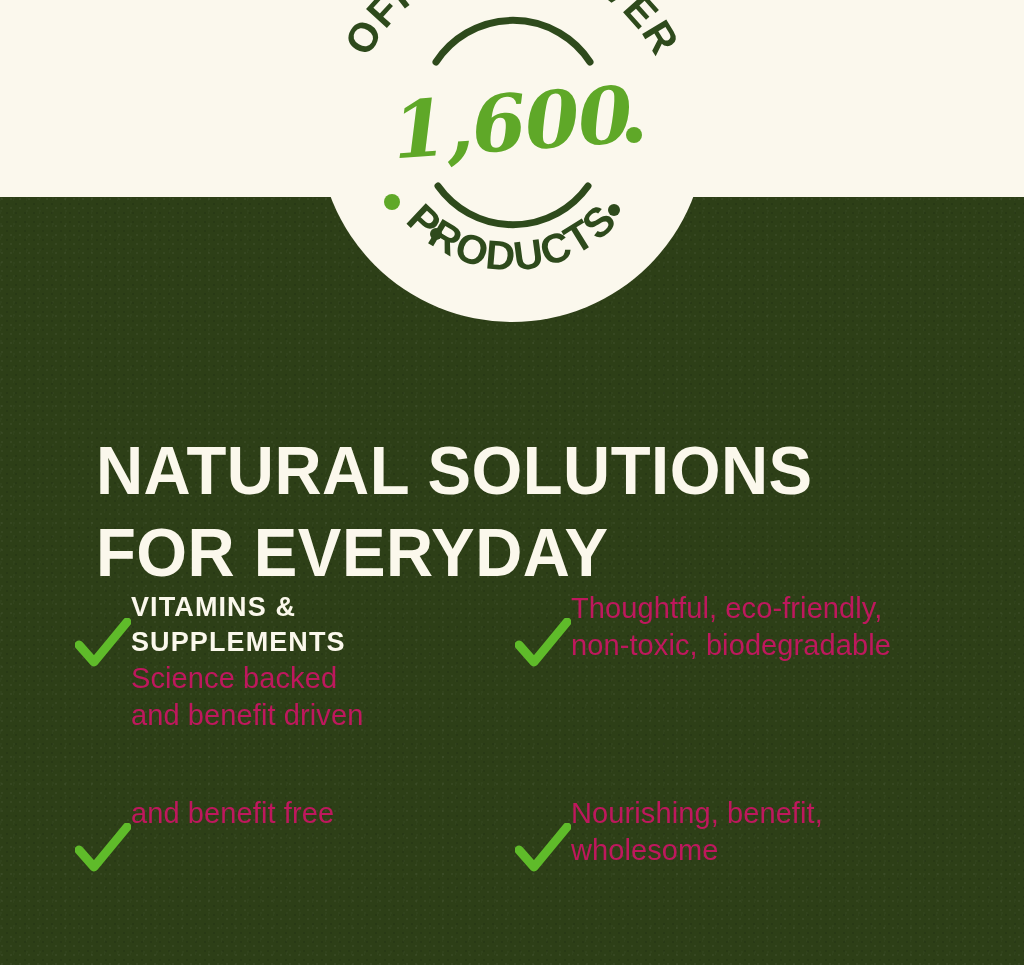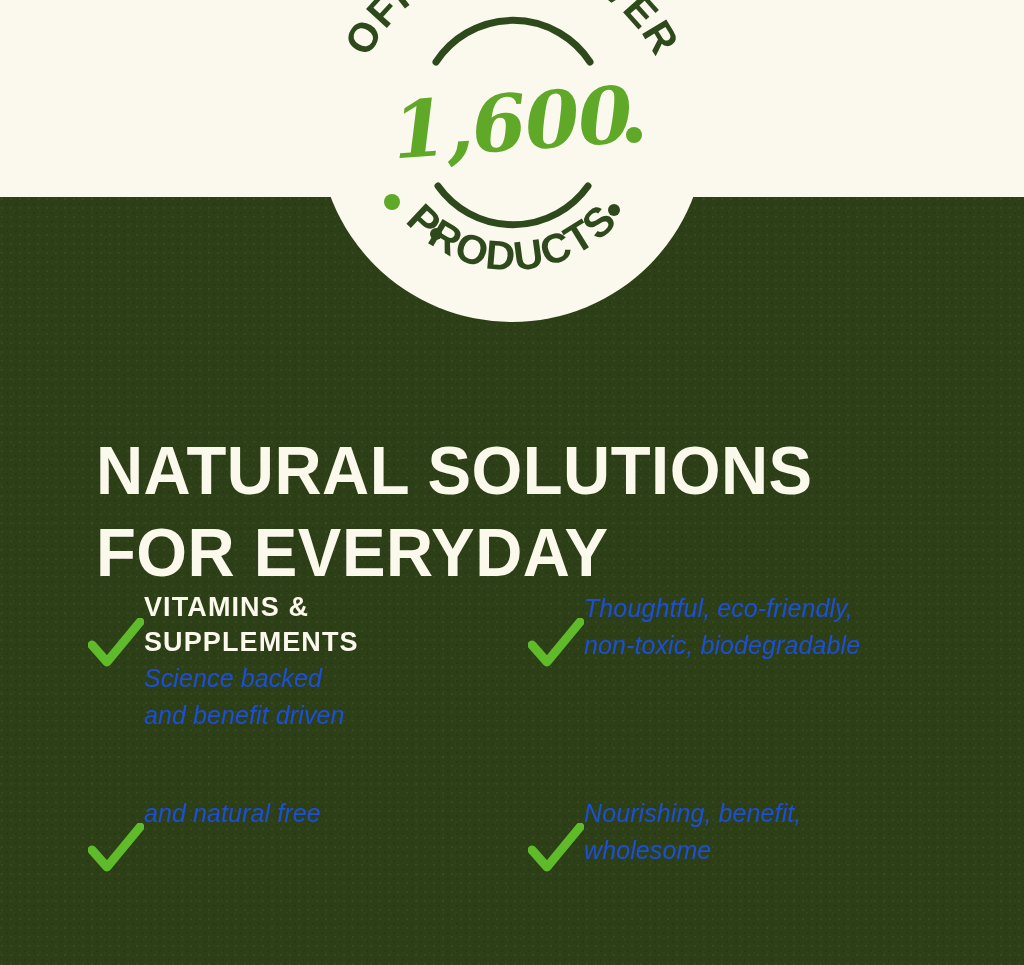--- a/index.html
+++ b/index.html
@@ -93,21 +93,21 @@
     line-height: 82px;
     letter-spacing: 0.5px;
     transform: scaleX(0.96);
     transform-origin: left top;
   }
   .headline-line { display: block; white-space: nowrap; }
 
   
   .features {
     position: absolute;
-    left: 88px;
+    left: 75px;
     top: 588px;
     width: 900px;
     display: grid;
     grid-template-columns: 440px 460px;
     grid-template-rows: 205px auto;
   }
   .feature {
     position: relative;
     display: flex;
     align-items: flex-start;
@@ -127,27 +127,26 @@
     display: block;
     color: #fbf8ec;
     font-family: "Liberation Sans", sans-serif;
     font-weight: 700;
     font-size: 27px;
     line-height: 35px;
     letter-spacing: 1.1px;
   }
   .feature-desc {
     display: block;
-    color: #1d4ed8;
+    color: #be185d;
     font-family: "Liberation Sans", sans-serif;
     font-weight: 400;
-    font-size: 25px;
+    font-size: 29px;
     line-height: 37px;
     letter-spacing: 0.1px;
-    font-style: italic;
   }
   .feature-desc .l { display: block; white-space: nowrap; }
 </style>
 </head>
 <body>
 
 <div id="poster">
 
   <div class="band-cream"></div>
   <div class="band-green"></div>
@@ -217,21 +216,21 @@
     </div>
 
     <div class="feature">
       <span class="check">
         <svg viewBox="0 0 56 52">
             <path d="M4 27 L19 44 L52 4" fill="none" stroke="#5fbb2a" stroke-width="9" stroke-linecap="round" stroke-linejoin="round"></path>
           </svg>
       </span>
       <span class="feature-text">
         <span class="feature-desc">
-          <span class="l">and natural free</span>
+          <span class="l">and benefit free</span>
         </span>
       </span>
     </div>
 
     <div class="feature">
       <span class="check">
         <svg viewBox="0 0 56 52">
             <path d="M4 27 L19 44 L52 4" fill="none" stroke="#5fbb2a" stroke-width="9" stroke-linecap="round" stroke-linejoin="round"></path>
           </svg>
       </span>

